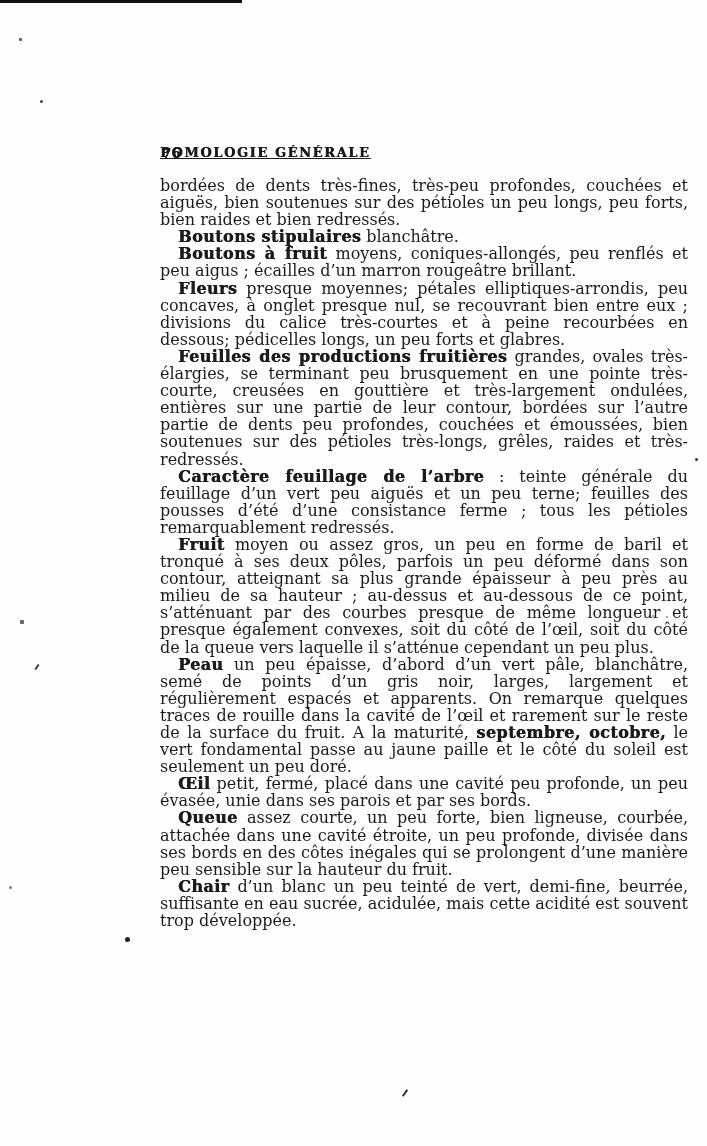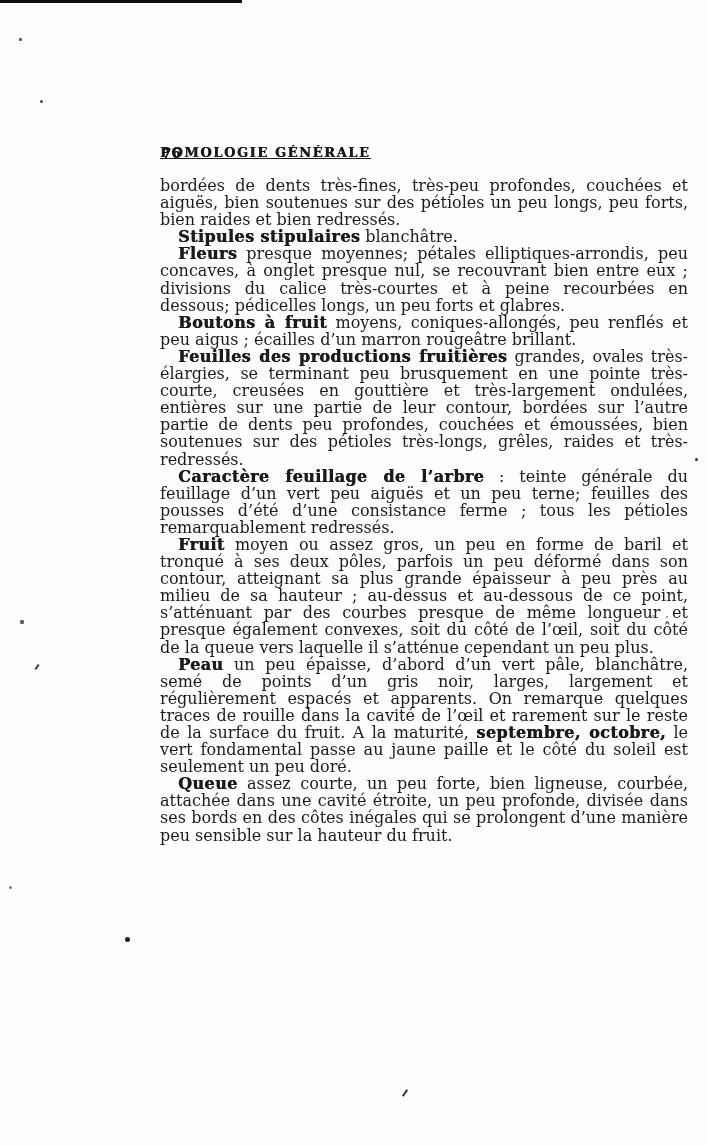--- a/index.html
+++ b/index.html
@@ -89,23 +89,25 @@
   <div class="speck" style="left:666px; top:616px; width:2px; height:2px; background:#8a8a8a;"></div>
   <div class="speck tick" style="left:404px; top:1089px; width:2px; height:8px; background:#2e2e2e;"></div>
 
   <header class="running-head">
     <span class="page-num">76</span>
     <span class="head-title">POMOLOGIE GÉNÉRALE</span>
   </header>
 
   <main class="text-block">
       <p class="para"><span class="body-text">bordées de dents très-fines, très-peu profondes, couchées et aiguës, bien soutenues sur des pétioles un peu longs, peu forts, bien raides et bien redressés.</span></p>
-      <p class="para indent"><span class="lead">Stipules stipulaires</span><span class="body-text"> blanchâtre.</span></p>
+      <p class="para indent"><span class="lead">Boutons stipulaires</span><span class="body-text"> blanchâtre.</span></p>
+      <p class="para indent"><span class="lead">Boutons à fruit</span><span class="body-text"> moyens, coniques-allongés, peu renflés et peu aigus ; écailles d’un marron rougeâtre brillant.</span></p>
       <p class="para indent"><span class="lead">Fleurs</span><span class="body-text"> presque moyennes; pétales elliptiques-arrondis, peu concaves, à onglet presque nul, se recouvrant bien entre eux ; divisions du calice très-courtes et à peine recourbées en dessous; pédicelles longs, un peu forts et glabres.</span></p>
-      <p class="para indent"><span class="lead">Boutons à fruit</span><span class="body-text"> moyens, coniques-allongés, peu renflés et peu aigus ; écailles d’un marron rougeâtre brillant.</span></p>
       <p class="para indent"><span class="lead">Feuilles des productions fruitières</span><span class="body-text"> grandes, ovales très-élargies, se terminant peu brusquement en une pointe très-courte, creusées en gouttière et très-largement ondulées, entières sur une partie de leur contour, bordées sur l’autre partie de dents peu profondes, couchées et émoussées, bien soutenues sur des pétioles très-longs, grêles, raides et très-redressés.</span></p>
       <p class="para indent"><span class="lead">Caractère feuillage de l’arbre</span><span class="body-text"> : teinte générale du feuillage d’un vert peu aiguës et un peu terne; feuilles des pousses d’été d’une consistance ferme ; tous les pétioles remarquablement redressés.</span></p>
       <p class="para indent"><span class="lead">Fruit</span><span class="body-text"> moyen ou assez gros, un peu en forme de baril et tronqué à ses deux pôles, parfois un peu déformé dans son contour, atteignant sa plus grande épaisseur à peu près au milieu de sa hauteur ; au-dessus et au-dessous de ce point, s’atténuant par des courbes presque de même longueur et presque également convexes, soit du côté de l’œil, soit du côté de la queue vers laquelle il s’atténue cependant un peu plus.</span></p>
       <p class="para indent"><span class="lead">Peau</span><span class="body-text"> un peu épaisse, d’abord d’un vert pâle, blanchâtre, semé de points d’un gris noir, larges, largement et régulièrement espacés et apparents. On remarque quelques traces de rouille dans la cavité de l’œil et rarement sur le reste de la surface du fruit. A la maturité, </span><span class="lead">septembre, octobre,</span><span class="body-text"> le vert fondamental passe au jaune paille et le côté du soleil est seulement un peu doré.</span></p>
+      <p class="para indent"><span class="lead">Œil</span><span class="body-text"> petit, fermé, placé dans une cavité peu profonde, un peu évasée, unie dans ses parois et par ses bords.</span></p>
       <p class="para indent"><span class="lead">Queue</span><span class="body-text"> assez courte, un peu forte, bien ligneuse, courbée, attachée dans une cavité étroite, un peu profonde, divisée dans ses bords en des côtes inégales qui se prolongent d’une manière peu sensible sur la hauteur du fruit.</span></p>
+      <p class="para indent"><span class="lead">Chair</span><span class="body-text"> d’un blanc un peu teinté de vert, demi-fine, beurrée, suffisante en eau sucrée, acidulée, mais cette acidité est souvent trop développée.</span></p>
     </main>
 
 </div>
 
 </body></html>

